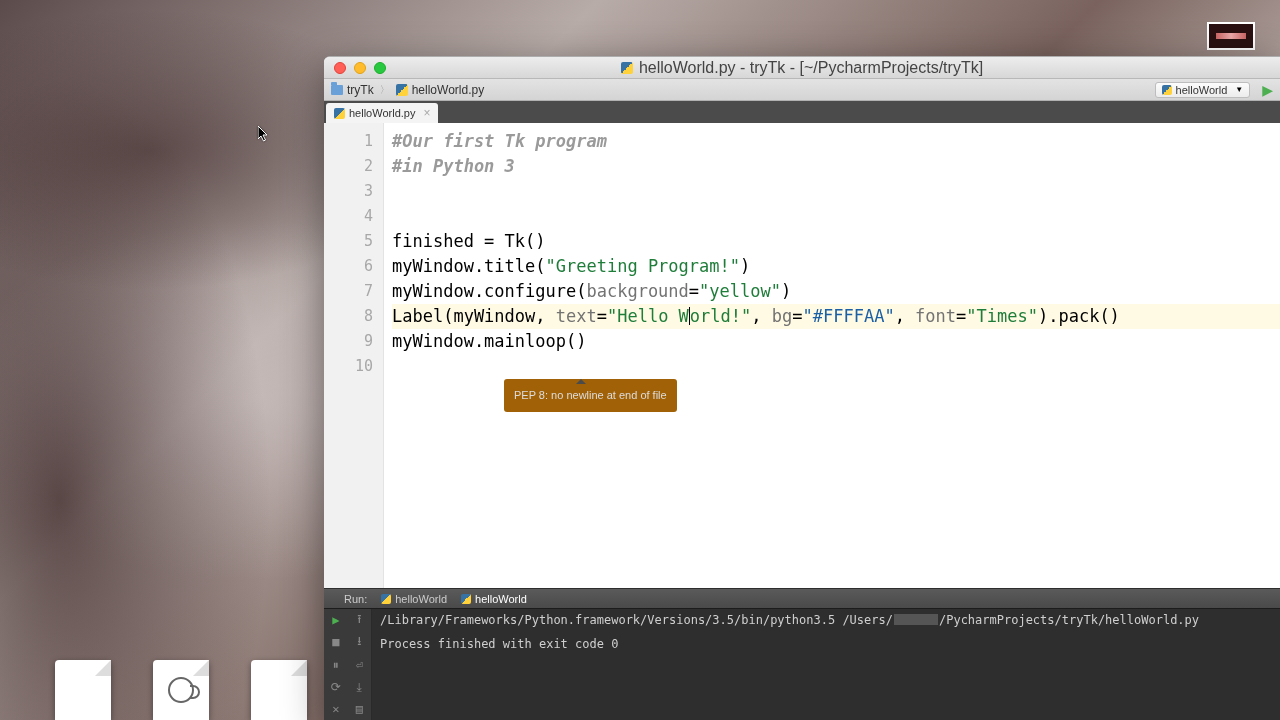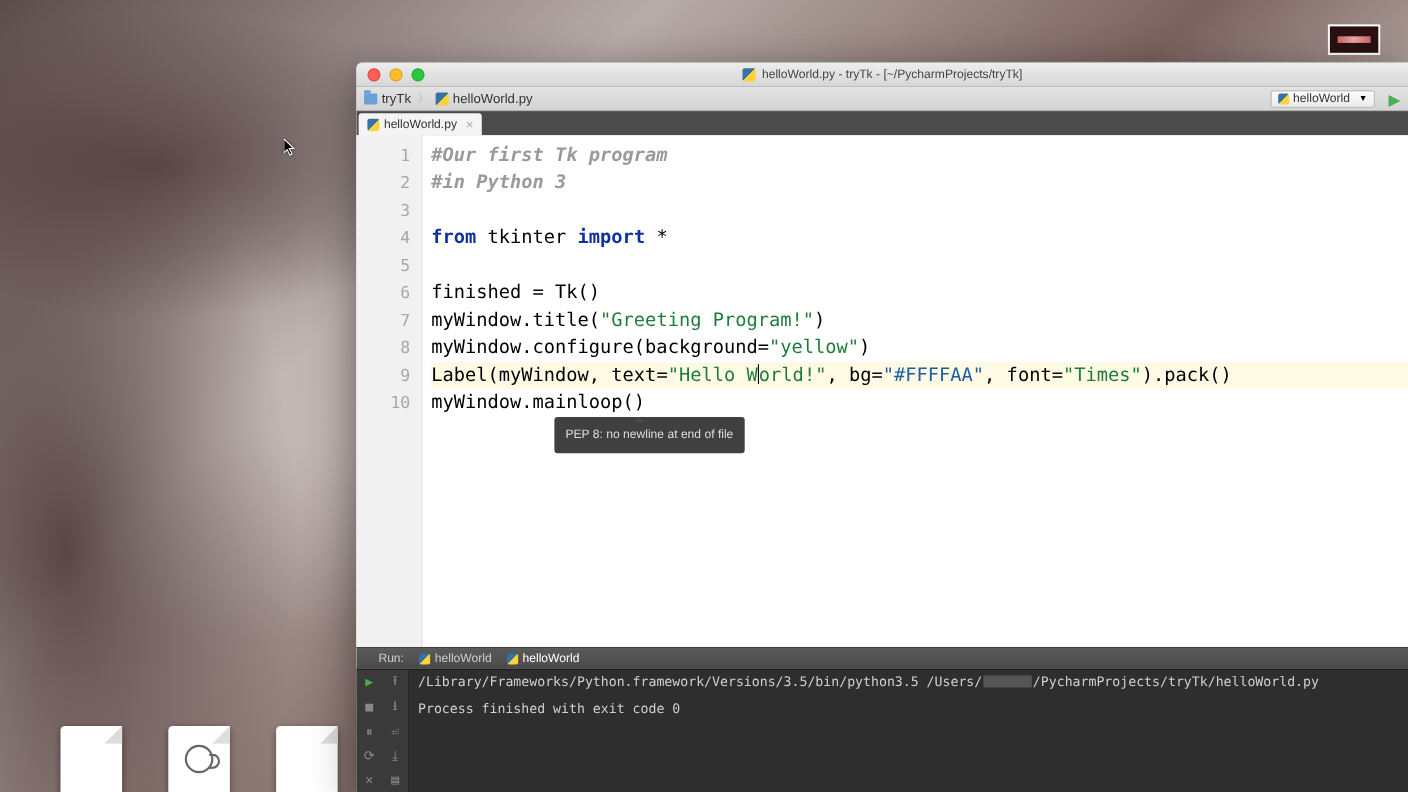--- a/index.html
+++ b/index.html
@@ -58,21 +58,21 @@
     height:22px; background:linear-gradient(#ededed,#d7d7d7);
     display:flex; align-items:center; position:relative;
     border-bottom:1px solid #b8b8b8;
   }
   .traffic { display:flex; gap:8px; padding-left:10px; }
   .tl { width:12px; height:12px; border-radius:50%; }
   .tl.red{background:#ff5f57;border:1px solid #e24238;}
   .tl.yel{background:#ffbd2e;border:1px solid #e1a116;}
   .tl.grn{background:#28c940;border:1px solid #1dad2b;}
   .title { position:absolute; left:0; right:0; text-align:center;
-    font-size:11px; color:#444; pointer-events:none;
+    font-size:16px; color:#444; pointer-events:none;
     display:flex; justify-content:center; align-items:center; gap:6px;}
   .title .ficon{ width:12px;height:12px; }
 
   .toolbar {
     height:22px; background:linear-gradient(#e3e3e3,#d4d4d4);
     border-bottom:1px solid #b1b1b1;
     display:flex; align-items:center; font-size:12px; color:#333;
     padding:0 7px; gap:6px;
   }
   .crumb { display:flex; align-items:center; gap:4px; }
@@ -112,29 +112,29 @@
   }
   .gutter div{ height:25px; }
   .code { flex:1; padding:6px 0 0 8px; position:relative; }
   .line{ height:25px; white-space:pre; }
   .line.hl{ background:#fffae3; }
 
   
   .c-comment{ color:#9a9a9a; font-style:italic;font-weight:bold; }
   .c-kw{ color:#1030a0; font-weight:bold; }
   .c-str{ color:#1f7d3a; }
-  .c-param{ color:#000000; }
+  .c-param{ color:#737373; }
   .c-hex{ color:#1b5fa5; }
 
   .caret{ display:inline-block; width:1px; height:18px; background:#000;
     vertical-align:-3px; }
 
   .tooltip{
     position:absolute; left:120px; top:256px;
-    background:#404040; color:#ddd; font-size:11px;
+    background:#a16207; color:#ddd; font-size:11px;
     padding:4px 10px; border-radius:3px;
     font-family:"Helvetica Neue",Arial,sans-serif;
   }
   .tooltip::before{
     content:""; position:absolute; top:-5px; left:72px;
     border:5px solid transparent; border-bottom-color:#4b4b4b; }
 
   
   .runbar{
     height:20px; background:linear-gradient(#5a5a5a,#4a4a4a);
@@ -231,21 +231,20 @@
       <div>6</div>
       <div>7</div>
       <div>8</div>
       <div>9</div>
       <div>10</div>
     </div>
     <div class="code">
       <div class="line"><span class="c-comment">#Our first Tk program</span></div>
       <div class="line"><span class="c-comment">#in Python 3</span></div>
       <div class="line"></div>
-      <div class="line"><span class="c-kw">from</span><span> tkinter </span><span class="c-kw">import</span><span> *</span></div>
       <div class="line"></div>
       <div class="line"><span>finished = Tk()</span></div>
       <div class="line"><span>myWindow.title(</span><span class="c-str">"Greeting Program!"</span><span>)</span></div>
       <div class="line"><span>myWindow.configure(</span><span class="c-param">background</span><span>=</span><span class="c-str">"yellow"</span><span>)</span></div>
       <div class="line hl"><span>Label(myWindow, </span><span class="c-param">text</span>=<span class="c-str">"Hello W</span><span class="caret"></span><span class="c-str">orld!"</span><span>, </span><span class="c-param">bg</span>=<span class="c-hex">"#FFFFAA"</span><span>, </span><span class="c-param">font</span>=<span class="c-str">"Times"</span><span>).pack()</span></div>
       <div class="line"><span>myWindow.mainloop()</span></div>
 
       <div class="tooltip">
         <span>PEP 8: no newline at end of file</span>
       </div>

